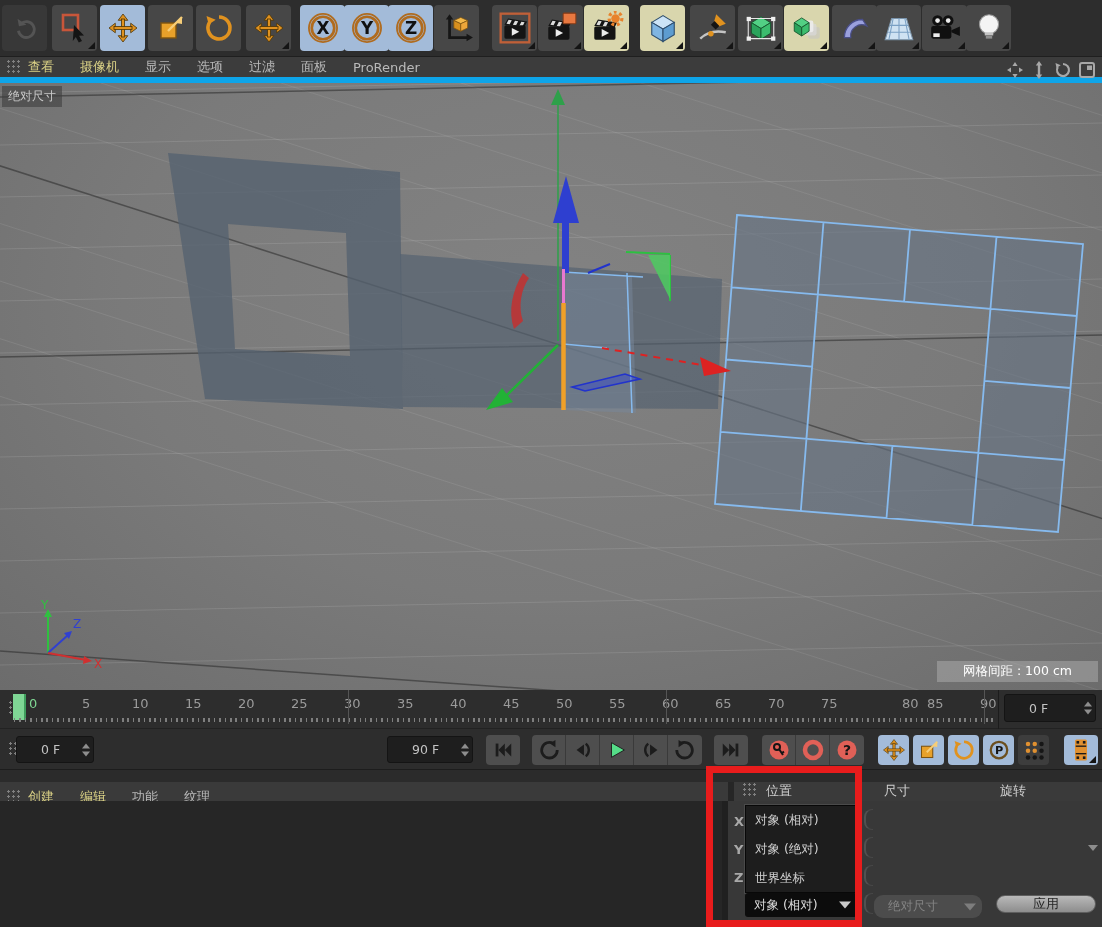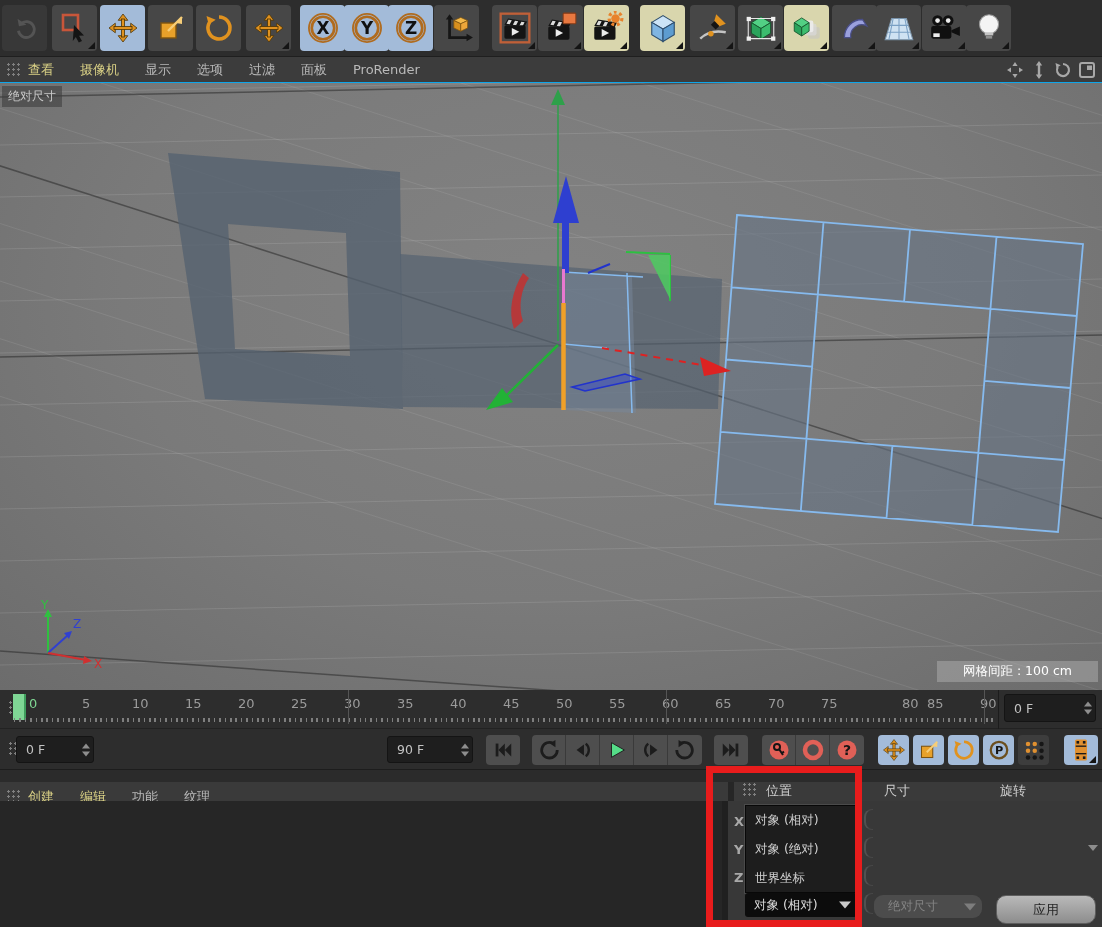--- a/index.html
+++ b/index.html
@@ -8,38 +8,38 @@
   .abs{position:absolute;}
   
   .toolbar{left:0;top:0;width:1102px;height:57px;background:#2d2d2d;border-bottom:1px solid #1f1f1f;}
   .tb{position:absolute;top:5px;width:45px;height:46px;background:#474747;border-radius:4px;display:flex;align-items:center;justify-content:center;}
   .tb.dis{background:#383838;}
   .tb.blue{background:#a3bbd9;}
   .tb.beige{background:#d9d6ad;}
   .tb svg{display:block;}
   .tri::after{content:"";position:absolute;right:2px;bottom:2px;border-left:7px solid transparent;border-bottom:7px solid #141414;}
   
-  .vmenu{left:0;top:57px;width:1102px;height:26px;background:#3c3c3c;display:flex;align-items:center;border-bottom:1px solid #0ea5e9;}
+  .vmenu{left:0;top:57px;width:1102px;height:26px;background:#3c3c3c;display:flex;align-items:center;border-bottom:6px solid #0ea5e9;}
   .grip{width:14px;height:16px;margin:0 8px 0 6px;background:radial-gradient(circle,#808080 1px,transparent 1.4px);background-size:5px 5px;}
   .mitem{font-size:13px;color:#b9b9b9;margin-right:26px;cursor:default;}
   .mitem.ylw{color:#d9d085;}
   .vctrl{position:absolute;right:6px;top:4px;display:flex;gap:6px;}
   .vctrl i{width:18px;height:18px;display:flex;align-items:center;justify-content:center;}
   
   .viewport{left:0;top:83px;width:1102px;height:607px;background:radial-gradient(ellipse at 50% 35%, #828282 0%, #7a7a7a 55%, #6c6c6c 100%);overflow:hidden;}
   .viewlabel{left:2px;top:3px;background:rgba(62,62,62,.6);color:#c9c9c9;font-size:12px;padding:2px 6px;}
   .gridlabel{right:4px;bottom:8px;background:rgba(182,182,182,.45);color:#fff;font-size:12.5px;padding:2px 26px;}
   
   .ruler{left:0;top:690px;width:1102px;height:39px;background:#2d2d2d;border-bottom:1px solid #222;}
   .rnum{position:absolute;top:6px;font-size:13px;color:#9b9b9b;}
   .rnum.green{color:#7fd793;}
   .marker{left:13px;top:4px;width:13px;height:26px;background:#7fd695;border-right:2px solid #3f9e5d;}
   .tickstrip{left:14px;top:28px;width:980px;height:4px;background:repeating-linear-gradient(to right,#7e7e7e 0 1.5px,transparent 1.5px 5.4px);}
   .vline{position:absolute;top:0;width:1px;height:34px;background:#555;}
-  .field{position:absolute;background:#1e1e1e;border:1px solid #141414;border-radius:3px;color:#c3c3c3;font-size:12.5px;display:flex;align-items:center;padding-left:9px;}
+  .field{position:absolute;background:#1e1e1e;border:1px solid #141414;border-radius:3px;color:#c3c3c3;font-size:12.5px;display:flex;align-items:center;padding-left:24px;}
   .spin{position:absolute;right:3px;top:50%;transform:translateY(-50%);display:flex;flex-direction:column;gap:3px;}
   .spin b{width:0;height:0;border-left:4px solid transparent;border-right:4px solid transparent;}
   .spin b.up{border-bottom:5px solid #8e8e8e;}
   .spin b.dn{border-top:5px solid #8e8e8e;}
   
   .playrow{left:0;top:729px;width:1102px;height:41px;background:#2d2d2d;border-bottom:1px solid #1d1d1d;}
   .rangebar{left:103px;top:7px;width:274px;height:27px;border-radius:5px;background:linear-gradient(#b7b7b7,#909090);border:1px solid #5a5a5a;display:flex;align-items:center;justify-content:space-between;padding:0 9px;font-size:12.5px;color:#393939;font-weight:bold;}
   .tbtn{position:absolute;top:6px;height:30px;background:#4e4e4e;border-radius:4px;display:flex;align-items:center;justify-content:center;}
   .tgroup{position:absolute;top:6px;height:30px;background:#4e4e4e;border-radius:4px;display:flex;}
   .tgroup .cell{width:34px;height:30px;display:flex;align-items:center;justify-content:center;border-right:1px solid #3a3a3a;}
@@ -53,21 +53,21 @@
   .bottomdiv{left:722px;top:801px;width:6px;height:126px;background:#202020;}
   .coordbody{left:728px;top:801px;width:374px;height:126px;background:#383838;}
   .axlabel{position:absolute;font-size:13px;font-weight:bold;color:#a8a8a8;}
   .popup{position:absolute;left:17px;top:4px;width:112px;height:88px;background:#1d1d1d;border:1px solid #080808;box-shadow:0 0 0 1px #4a4a4a;}
   .popup .pitem{height:29px;display:flex;align-items:center;padding-left:9px;font-size:12.5px;color:#d0d0d0;}
   .combo{position:absolute;left:17px;top:92px;width:112px;height:24px;background:#0c0c0c;border-radius:3px;color:#dedede;font-size:12.5px;display:flex;align-items:center;padding-left:9px;}
   .caret{position:absolute;right:6px;top:50%;transform:translateY(-50%);width:0;height:0;border-left:6px solid transparent;border-right:6px solid transparent;border-top:7px solid #c9c9c9;}
   .fedge{position:absolute;width:9px;height:21px;border-left:2px solid #515151;border-top:1px solid #474747;border-bottom:1px solid #474747;border-radius:8px 0 0 8px;}
   .sizemode{position:absolute;left:146px;top:94px;width:108px;height:23px;background:#4c4c4c;border-radius:9px;color:#848484;font-size:12.5px;display:flex;align-items:center;padding-left:14px;}
   .sizemode .caret{border-top-color:#7d7d7d;}
-  .applybtn{position:absolute;left:268px;top:94px;width:100px;height:29px;background:linear-gradient(#b9b9b9,#8d8d8d);border-radius:10px;color:#262626;font-size:13px;display:flex;align-items:center;justify-content:center;border:1px solid #5e5e5e;}
+  .applybtn{position:absolute;left:268px;top:94px;width:100px;height:18px;background:linear-gradient(#b9b9b9,#8d8d8d);border-radius:10px;color:#262626;font-size:13px;display:flex;align-items:center;justify-content:center;border:1px solid #5e5e5e;}
   .tinyspin{position:absolute;left:360px;top:44px;width:0;height:0;border-left:5px solid transparent;border-right:5px solid transparent;border-top:6px solid #8d8d8d;}
   
   .anno{left:706px;top:766px;width:156px;height:161px;border:7px solid #e81c1c;z-index:50;}
 </style>
 </head>
 <body>
 
 <div id="app">
 
   <div class="abs toolbar">

